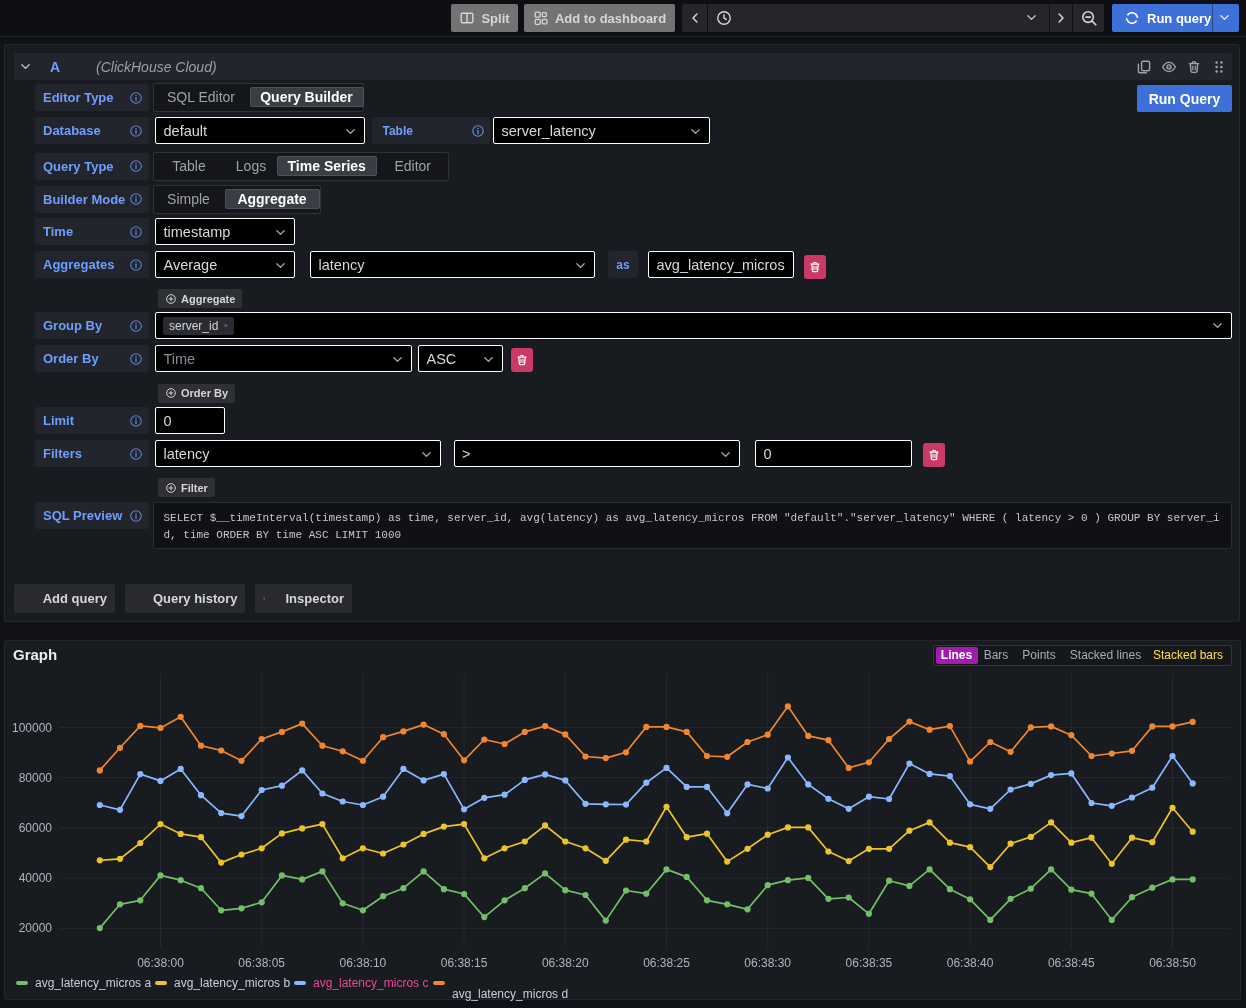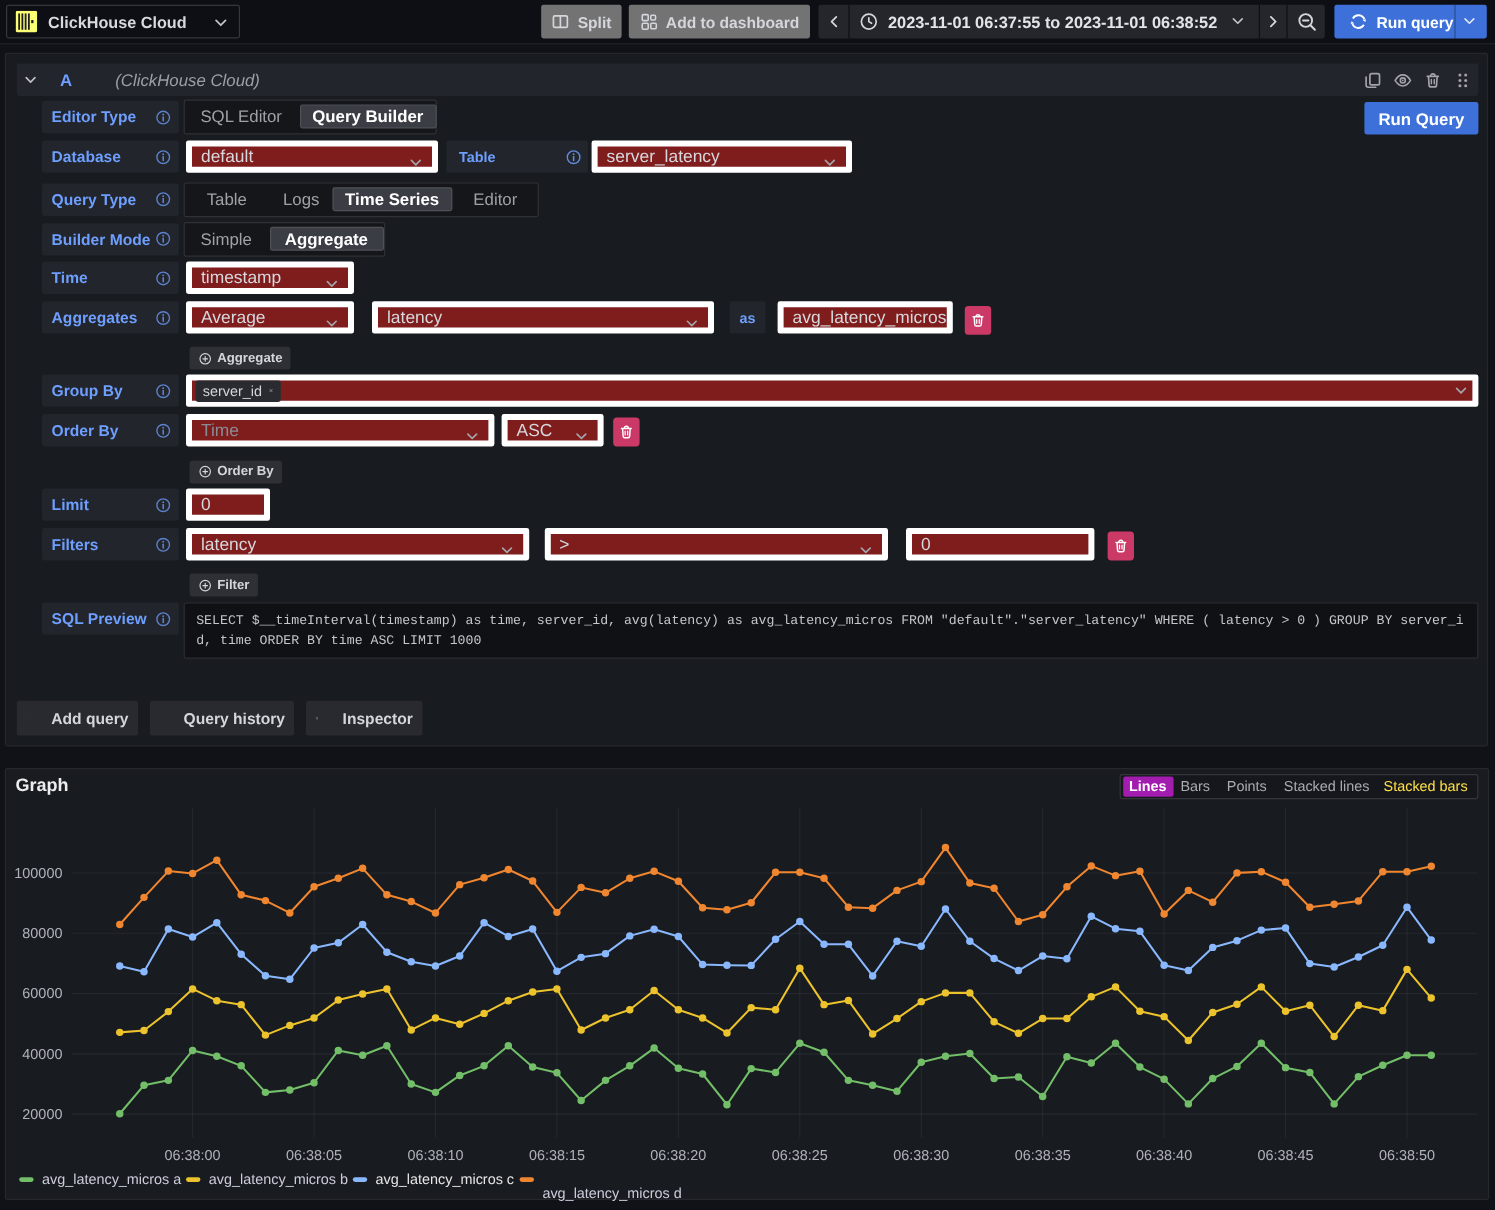--- a/index.html
+++ b/index.html
@@ -2,50 +2,32 @@
 <html><head><meta charset="utf-8"><title>Grafana Explore</title><style>
 
 *{margin:0;padding:0;box-sizing:border-box}
 html,body{width:1246px;height:1008px;background:#111217;font-family:"Liberation Sans",sans-serif;overflow:hidden}
 #page{position:relative;width:1246px;height:1008px;background:#111217}
 #nav{position:absolute;left:0;top:0;width:1246px;height:37px;background:#0e0f14;border-bottom:1px solid #222329}
 .navbtn{position:absolute;top:4px;height:28px;background:#737373;border-radius:2px;display:flex;align-items:center;justify-content:center;gap:6px;color:#d5d6db;font-size:13px;font-weight:700;white-space:nowrap}
 .panel{position:absolute;background:#181b1f;border:1px solid #26272d;border-radius:2px}
 .lbl{position:absolute;left:35px;width:114px;height:27px;background:#22252b;border-radius:2px;display:flex;align-items:center;color:#6e9fff;font-size:13px;font-weight:700;padding-left:8px}
 .lblinfo{position:absolute;right:6px;top:6.5px;opacity:.9}
-.sel{position:absolute;height:27px;background:#7f1d1d;border:5px solid #ffffff;border-radius:2px;display:flex;align-items:center;color:#d7d8de;font-size:14.5px;padding-left:7.5px}
+.sel{position:absolute;height:27px;background:#000000;border:1px solid #ffffff;border-radius:2px;display:flex;align-items:center;color:#d7d8de;font-size:14.5px;padding-left:7.5px}
 .sel .cv{position:absolute;right:7px;top:6.5px}
 .radio{position:absolute;height:29px;background:#141619;border:1px solid #2f3137;border-radius:2px}
 .ritem{position:absolute;top:0;height:100%;display:flex;align-items:center;justify-content:center;color:#9fa1a8;font-size:14px}
 .rsel{position:absolute;top:3.5px;height:20.5px;background:#3a3d44;border:1px solid #4f5158;border-radius:2px;display:flex;align-items:center;justify-content:center;color:#fff;font-size:14px;font-weight:700}
 .minibtn{position:absolute;height:19px;background:#2e3036;border-radius:2px;display:flex;align-items:center;gap:4px;color:#d5d6db;font-size:11px;font-weight:700;padding:0 7px;white-space:nowrap}
 .trashbtn{position:absolute;width:22px;height:24px;background:#cb3a66;border-radius:3px;display:flex;align-items:center;justify-content:center}
 .botbtn{position:absolute;top:584px;height:29px;background:#282a30;border-radius:2px;display:flex;align-items:center;gap:20px;color:#d5d6db;font-size:13px;font-weight:700;padding:0 8px;white-space:nowrap}
 
 </style></head><body>
 <div id="page">
 <div id="nav">
-<div style="position:absolute;left:5px;top:4px;width:195px;height:28px;border:1px solid #35373d;border-radius:2px;display:flex;align-items:center;padding-left:7px;gap:9px">
-        <svg width="18" height="18" viewBox="0 0 18 18" style="display:block">
-          <rect width="18" height="18" rx="1.5" fill="#fcff73"></rect>
-          <g fill="#1c1e22">
-            <rect x="2.2" y="2.2" width="1.5" height="13.6"></rect>
-            <rect x="4.9" y="2.2" width="1.5" height="13.6"></rect>
-            <rect x="7.6" y="2.2" width="1.5" height="13.6"></rect>
-            <rect x="10.3" y="2.2" width="1.5" height="13.6"></rect>
-            <rect x="13" y="7.7" width="1.9" height="2.6"></rect>
-          </g>
-        </svg>
-        <span style="color:#d8d9dd;font-size:13.5px;font-weight:700">ClickHouse Cloud</span>
-        <span style="position:absolute;right:8px;top:7px">
-          <svg width="14" height="14" viewBox="0 0 16 16" fill="none" style="display:block">
-            <path d="M3.5 5.8 8 10.3l4.5-4.5" stroke="#c0c1c7" stroke-width="1.7" stroke-linecap="round" stroke-linejoin="round"></path>
-          </svg>
-        </span>
-      </div>
 <div class="navbtn" style="left:451px;width:67px">
         <svg width="16" height="16" viewBox="0 0 16 16" fill="none" style="display:block">
           <rect x="2.2" y="3.2" width="11.6" height="9.6" rx="1.2" stroke="#d5d6db" stroke-width="1.4"></rect>
           <path d="M8 3.2v9.6" stroke="#d5d6db" stroke-width="1.4"></path>
         </svg>
         <span>Split</span>
       </div>
 <div class="navbtn" style="left:524px;width:151px">
         <svg width="16" height="16" viewBox="0 0 16 16" fill="none" style="display:block">
           <rect x="2.2" y="2.2" width="5" height="5" rx="1" stroke="#d5d6db" stroke-width="1.3"></rect>
@@ -60,21 +42,20 @@
         <svg width="14" height="14" viewBox="0 0 16 16" fill="none" style="display:block">
           <path d="M10.2 3.5 5.7 8l4.5 4.5" stroke="#d5d6db" stroke-width="1.7" stroke-linecap="round" stroke-linejoin="round"></path>
         </svg>
       </div>
 <div style="position:absolute;left:716px;top:10px">
         <svg width="16" height="16" viewBox="0 0 16 16" fill="none" style="display:block">
           <circle cx="8" cy="8" r="6.2" stroke="#d5d6db" stroke-width="1.4"></circle>
           <path d="M8 4.8V8l2.3 1.4" stroke="#d5d6db" stroke-width="1.4" stroke-linecap="round"></path>
         </svg>
       </div>
-<div style="position:absolute;left:740px;top:4px;height:28px;display:flex;align-items:center;color:#e3e4e8;font-size:13.6px;font-weight:700;white-space:nowrap">2023-11-01 06:37:55 to 2023-11-01 06:38:52</div>
 <div style="position:absolute;left:1025px;top:11px">
         <svg width="13" height="13" viewBox="0 0 16 16" fill="none" style="display:block">
           <path d="M3.5 5.8 8 10.3l4.5-4.5" stroke="#c0c1c7" stroke-width="1.7" stroke-linecap="round" stroke-linejoin="round"></path>
         </svg>
       </div>
 <div style="position:absolute;left:1048.5px;top:4px;width:24.5px;height:28px;display:flex;align-items:center;justify-content:center;border-left:1px solid #0e0f14;border-right:1px solid #0e0f14">
         <svg width="14" height="14" viewBox="0 0 16 16" fill="none" style="display:block">
           <path d="M5.8 3.5 10.3 8 5.8 12.5" stroke="#d5d6db" stroke-width="1.7" stroke-linecap="round" stroke-linejoin="round"></path>
         </svg>
       </div>
@@ -644,15 +625,15 @@
           <circle cx="1167.5" cy="85.4" r="3.1"></circle>
           <circle cx="1187.7" cy="80.9" r="3.1"></circle>
         </g>
 </svg>
     </div>
 <div style="position:absolute;left:16px;top:981px;width:12px;height:4px;border-radius:2px;background:#73bf69"></div>
 <div style="position:absolute;left:35px;top:976.5px;height:13px;display:flex;align-items:center;color:#ccccdc;font-size:12px">avg_latency_micros a</div>
 <div style="position:absolute;left:155px;top:981px;width:12px;height:4px;border-radius:2px;background:#ecc32c"></div>
 <div style="position:absolute;left:174px;top:976.5px;height:13px;display:flex;align-items:center;color:#ccccdc;font-size:12px">avg_latency_micros b</div>
 <div style="position:absolute;left:294px;top:981px;width:12px;height:4px;border-radius:2px;background:#8ab8ff"></div>
-<div style="position:absolute;left:313px;top:976.5px;height:13px;display:flex;align-items:center;color:#e5e5e5;font-size:12px">avg_latency_micros c</div>
+<div style="position:absolute;left:313px;top:976.5px;height:13px;display:flex;align-items:center;color:#ec4899;font-size:12px">avg_latency_micros c</div>
 <div style="position:absolute;left:433px;top:981px;width:12px;height:4px;border-radius:2px;background:#f0862f"></div>
 <div style="position:absolute;left:452px;top:987px;height:13px;display:flex;align-items:center;color:#ccccdc;font-size:12px">avg_latency_micros d</div>
 </div>
 </body></html>

